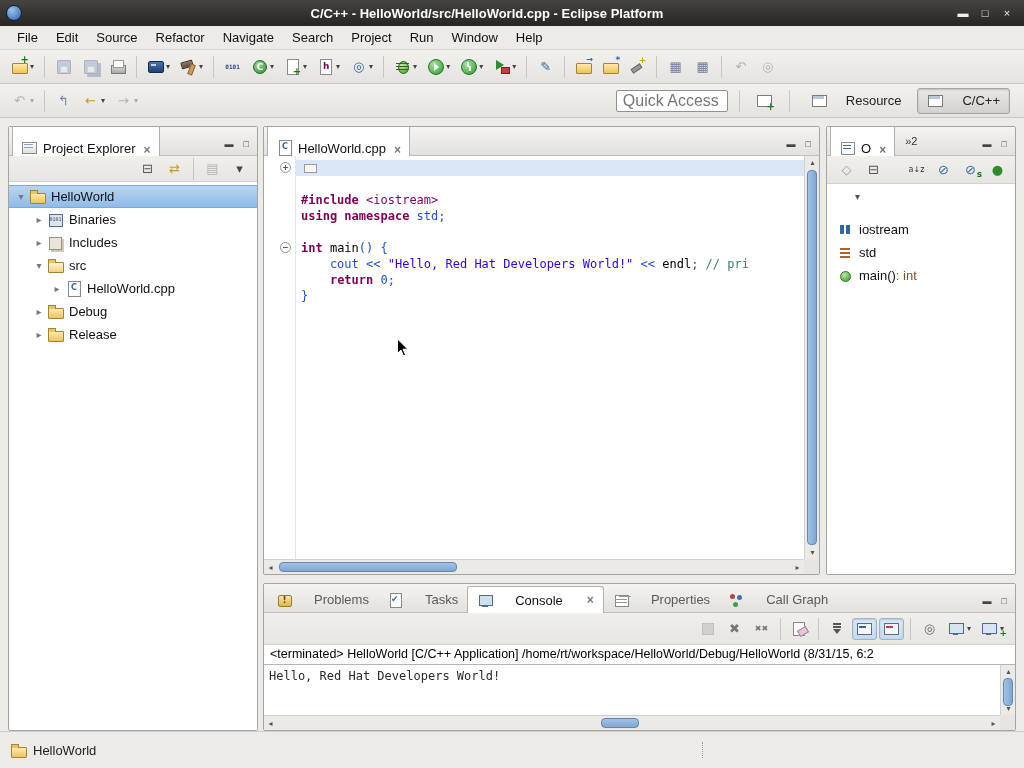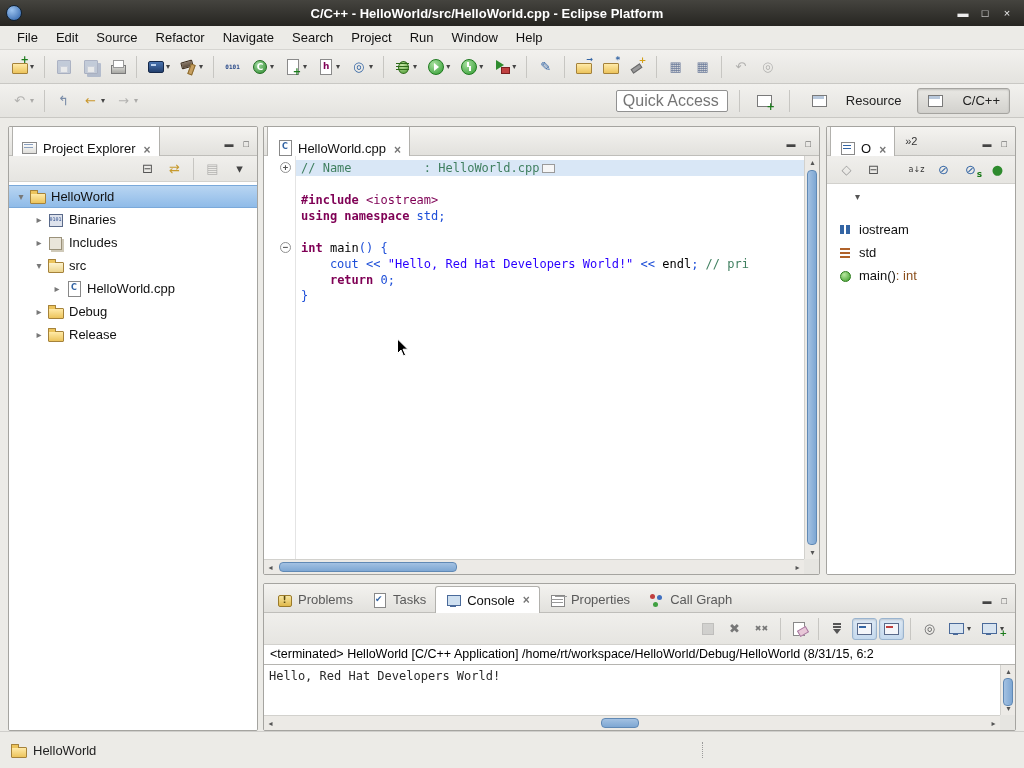--- a/index.html
+++ b/index.html
@@ -162,21 +162,21 @@
 .scroll-corner{position:absolute;right:0;bottom:0;width:15px;height:15px;background:#e6e5e1}
 
 
 .outline-list{position:absolute;top:83px;left:0;right:0;bottom:0;background:#fff;padding-top:8px;overflow:hidden}
 .outline-row{display:flex;align-items:center;height:23px;padding-left:10px;font-size:13px;white-space:nowrap}
 .ol-label{margin-left:5px}
 .ol-suffix{color:#8b4f1c}
 
 
 .btabs{display:flex;align-items:flex-end;height:100%}
-.btab{display:inline-flex;align-items:center;gap:5px;height:26px;padding:0 9px;font-size:13px;color:#5a5a5a;white-space:nowrap}
+.btab{display:inline-flex;align-items:center;gap:21px;height:26px;padding:0 9px;font-size:13px;color:#5a5a5a;white-space:nowrap}
 .btab.active{background:#fff;border:1px solid #b2b1ad;border-bottom:none;border-radius:3px 3px 0 0;color:#111;height:27px;position:relative;top:1px}
 .console-tb{height:32px;justify-content:flex-end;padding-right:6px}
 .console-label{height:19px;padding:2px 6px 0;font-size:12.5px;color:#000;white-space:nowrap;overflow:hidden;background:#fff}
 .console-divider{height:1px;background:#b5b4b0}
 .console-output{position:absolute;top:81px;left:0;right:15px;bottom:15px;background:#fff;font:12px/16px "DejaVu Sans Mono",monospace;color:#2a2a2a;padding:3px 5px;overflow:hidden}
 #console-panel .vscroll{top:81px}
 #console-panel .vthumb{top:13px;height:28px}
 #console-panel .hthumb{left:337px;width:38px}
 
 
@@ -430,21 +430,21 @@
           <div class="gut-line"></div>
           <div class="gut-line"></div>
           <div class="gut-line">
             <span class="fold">−</span>
           </div>
           <div class="gut-line"></div>
           <div class="gut-line"></div>
           <div class="gut-line"></div>
         </div>
       <div class="code" id="code-lines">
-          <div class="code-line hl"><span class="tk-com">// Name          : HelloWorld.cpp</span><span class="foldbox"></span></div>
+          <div class="code-line hl"><span class="foldbox"></span></div>
           <div class="code-line"></div>
           <div class="code-line"><span class="tk-kw">#include</span><span class="tk-pl"> </span><span class="tk-hdr">&lt;iostream&gt;</span></div>
           <div class="code-line"><span class="tk-kw">using</span><span class="tk-pl"> </span><span class="tk-kw">namespace</span><span class="tk-pl"> std;</span></div>
           <div class="code-line"></div>
           <div class="code-line"><span class="tk-kw">int</span><span class="tk-pl"> </span><span class="tk-fn">main</span><span class="tk-pl">() {</span></div>
           <div class="code-line"><span class="tk-pl">    cout &lt;&lt; </span><span class="tk-str">"Hello, Red Hat Developers World!"</span><span class="tk-pl"> &lt;&lt; </span><span class="tk-fn">endl</span><span class="tk-pl">; </span><span class="tk-com">// pri</span></div>
           <div class="code-line"><span class="tk-pl">    </span><span class="tk-kw">return</span><span class="tk-pl"> 0;</span></div>
           <div class="code-line"><span class="tk-pl">}</span></div>
         </div>
     </div>

